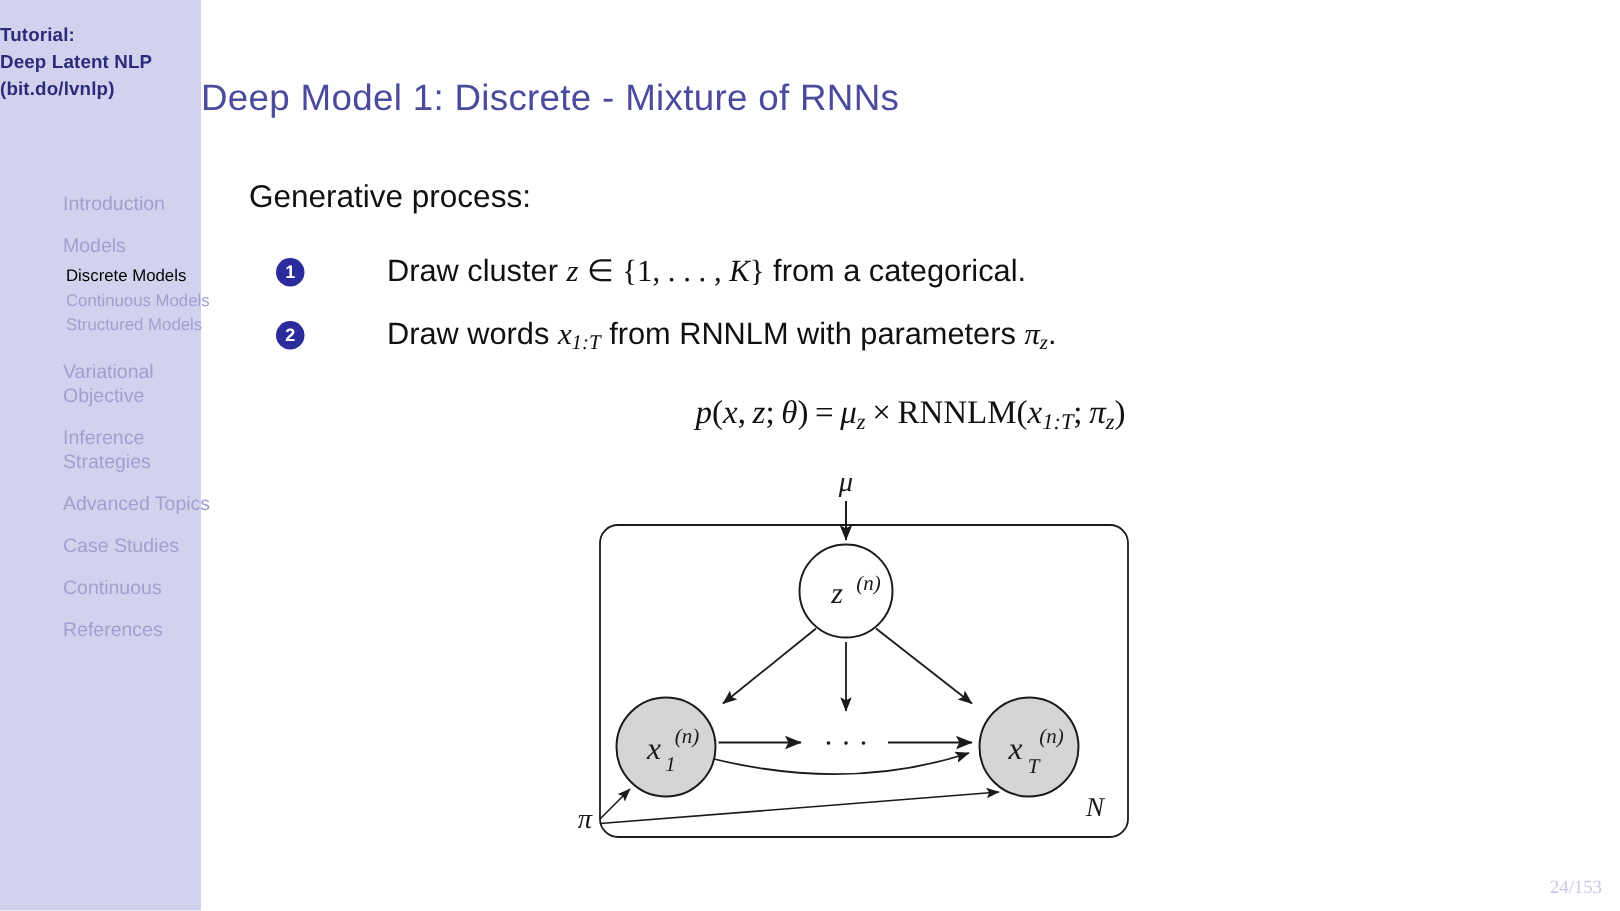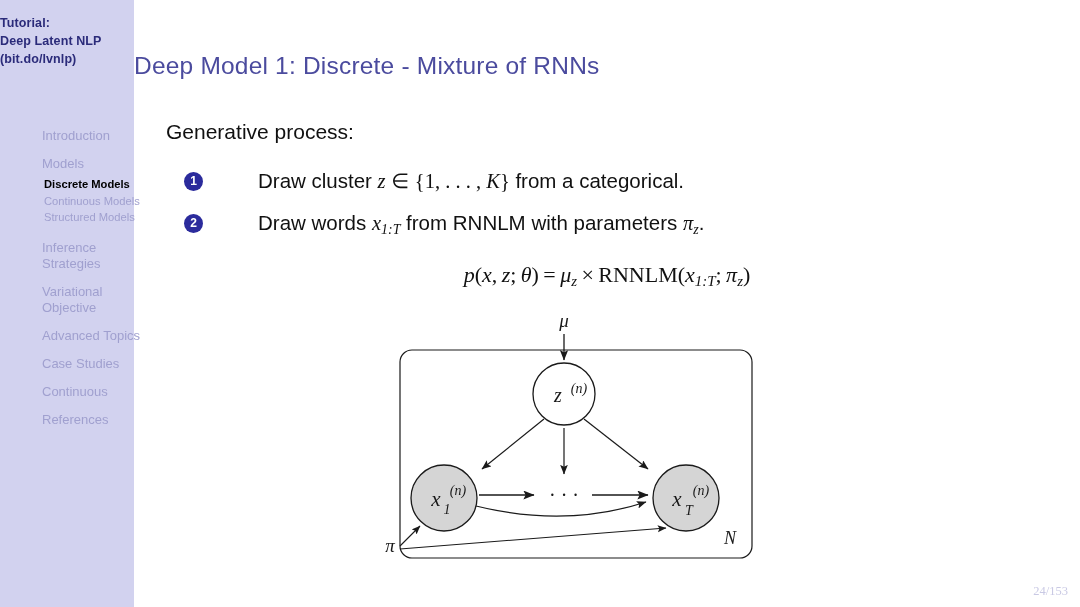--- a/index.html
+++ b/index.html
@@ -60,21 +60,21 @@
   .toc-section .sec-line { white-space: nowrap; }
   .toc-sub {
     padding: 0 10px 0 12px;
     color: #a0a0cf;
     font-size: 11.2px;
     line-height: 16.5px;
     white-space: nowrap;
   }
   .toc-sub.active {
     color: #000000;
-    font-weight: bold;
+    font-weight: normal;
   }
   .toc-subgroup { margin-top: -8px; margin-bottom: 14px; }
 
   
   .main {
     position: absolute;
     left: 134px; top: 0;
     width: 946px; height: 607px;
   }
   .slide-title {
@@ -187,27 +187,27 @@
         <div class="sec-line">Models</div>
       </div>
 
       <div class="toc-subgroup">
         <div class="toc-sub active">Discrete Models</div>
         <div class="toc-sub">Continuous Models</div>
         <div class="toc-sub">Structured Models</div>
       </div>
 
       <div class="toc-section">
+        <div class="sec-line">Variational</div>
+        <div class="sec-line">Objective</div>
+      </div>
+
+      <div class="toc-section">
         <div class="sec-line">Inference</div>
         <div class="sec-line">Strategies</div>
-      </div>
-
-      <div class="toc-section">
-        <div class="sec-line">Variational</div>
-        <div class="sec-line">Objective</div>
       </div>
 
       <div class="toc-section">
         <div class="sec-line">Advanced Topics</div>
       </div>
 
       <div class="toc-section">
         <div class="sec-line">Case Studies</div>
       </div>
 

